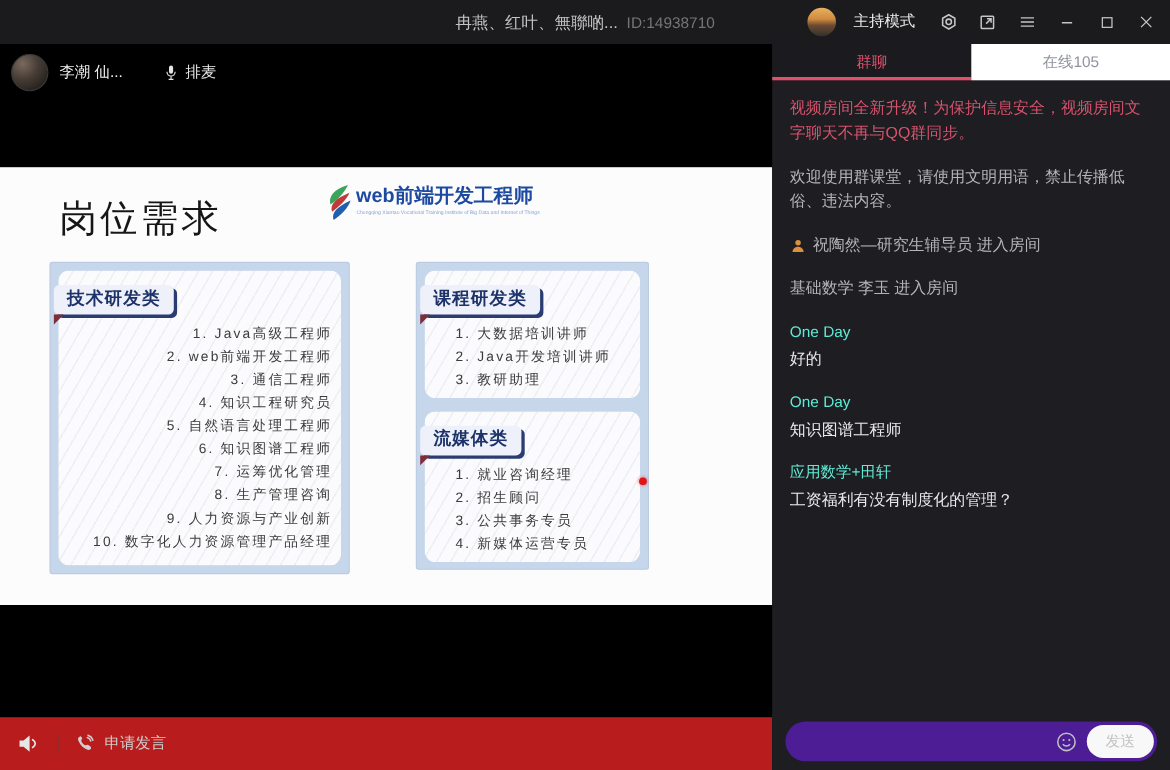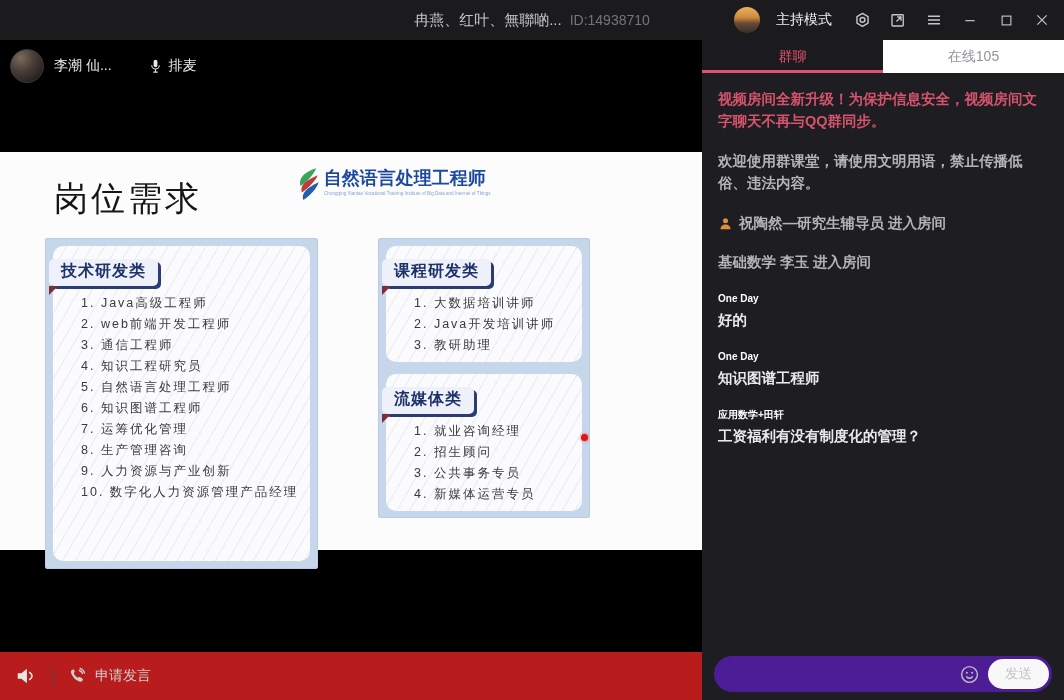--- a/index.html
+++ b/index.html
@@ -36,21 +36,21 @@
   .slide-title { position:absolute; left:54px; top:24px; font-family:"Liberation Serif", serif;
     font-size:34px; color:#161616; letter-spacing:3px; }
   .slide-logo { position:absolute; right:16px; top:14px; display:flex; align-items:flex-start; gap:3px; }
   .logo-texts { display:flex; flex-direction:column; }
   .logo-main { color:#1d4aa0; font-weight:bold; font-size:18px; white-space:nowrap; }
   .logo-sub { color:#8aa6d2; font-size:10px; transform:scale(0.46); transform-origin:0 0;
     white-space:nowrap; margin-top:1px; }
 
   .job-container { position:absolute; background:#c6d6eb; border-radius:3px; padding:8px;
     display:flex; flex-direction:column; gap:12px; box-shadow:0 0 0 1px #bccbe2 inset; }
-  .jc-left  { left:45px;  top:86px; width:273px; height:331px; }
+  .jc-left  { left:45px;  top:86px; width:273px; height:284px;text-align:right; }
   .jc-right { left:378px; top:86px; width:212px; height:280px; }
   .panel { position:relative; background:#fbfbfd; border-radius:10px; overflow:visible;
     background-image:repeating-linear-gradient(120deg, rgba(172,182,200,0.16) 0 1.5px, transparent 1.5px 11px); }
   .jc-left .panel { flex:1; }
   .jc-right .panel-0 { flex:0 0 116px; }
   .jc-right .panel-1 { flex:1; }
   .badge { position:absolute; left:-4px; top:13px; background:#eef1f9; border-radius:5px;
     padding:2px 12px 4px; font-family:"Liberation Serif", serif; font-weight:bold; font-size:16px;
     color:#1c3268; box-shadow:3px 3px 0 #2b3c72; letter-spacing:1px; z-index:2; }
   .fold { position:absolute; left:0; top:100%; width:0; height:0;
@@ -68,26 +68,26 @@
   .request-speak span { color:#cfcfcf; font-size:14px; }
 
   
   .sidebar { position:relative; width:362px; height:660px; background:#1d1d22; display:flex; flex-direction:column; flex:none; }
   .tabs { display:flex; height:33px; flex:none; }
   .tab { flex:1; display:flex; align-items:center; justify-content:center; font-size:14px;
     color:#90939d; background:#ffffff; cursor:pointer; position:relative; }
   .tab.active { background:#1a1a1f; color:#e0516c; }
   .tab.active::after { content:""; position:absolute; left:0; right:0; bottom:0; height:3px; background:#e0516c; }
 
-  .messages { flex:1; padding:15px 16px 0; overflow:hidden; font-size:14.5px; line-height:1.55;font-weight:bold; }
+  .messages { flex:1; padding:15px 16px 0; overflow:hidden; font-size:14.5px; line-height:1.55; }
   .msg { margin-bottom:17px; }
   .msg.announcement { color:#d5536c; }
   .msg.system { color:#b3b3b8; }
   .msg.entry { color:#b3b3b8; display:flex; align-items:center; gap:6px; }
-  .msg .name { color:#ffffff; margin-bottom:3px; font-size:10px; }
+  .msg .name { color:#5eead4; margin-bottom:3px; font-size:14px; }
   .msg .text { color:#e9e9ec; }
 
   .input-bar { flex:none; height:52px; display:flex; align-items:center; padding:0 12px; background:#1d1d22; }
   .chat-input { flex:1; height:36px; background:#4c1d95; border-radius:18px; display:flex;
     align-items:center; justify-content:flex-end; padding:0 3px 0 14px; gap:8px; cursor:text; }
   .emoji-btn { display:flex; align-items:center; cursor:pointer; }
   .send-btn { height:30px; padding:0 17px; border:none; border-radius:15px; background:#f8f8f8;
     color:#c3c3c3; font-size:13.5px; cursor:pointer; }
 </style>
 </head>
@@ -156,21 +156,21 @@
 
       <div class="slide">
         <div class="slide-title">岗位需求</div>
         <div class="slide-logo">
           <svg width="28" height="38" viewBox="0 0 30 38">
             <path d="M25 1 C11 5 5.5 13 8 20 C14.5 16 21 9 25 1z" fill="#3aa45c"></path>
             <path d="M26.5 8.5 C13 14 7 20 9.5 27 C16.5 22 23.5 15.5 26.5 8.5z" fill="#c13a3a"></path>
             <path d="M27.5 16 C14.5 22 8.5 28 11 35 C18.5 30 25.5 23 27.5 16z" fill="#1f5fae"></path>
           </svg>
           <div class="logo-texts">
-            <div class="logo-main">自然语言处理工程师</div>
+            <div class="logo-main">web前端开发工程师</div>
             <div class="logo-sub">Chongqing Xiantao Vocational Training Institute of Big Data and Internet of Things</div>
           </div>
         </div>
 
         <div class="job-container jc-left">
             <div class="panel panel-0">
               <div class="badge">技术研发类<span class="fold"></span></div>
               <div class="items">
                 <div class="item">1. Java高级工程师</div>
                 <div class="item">2. web前端开发工程师</div>

